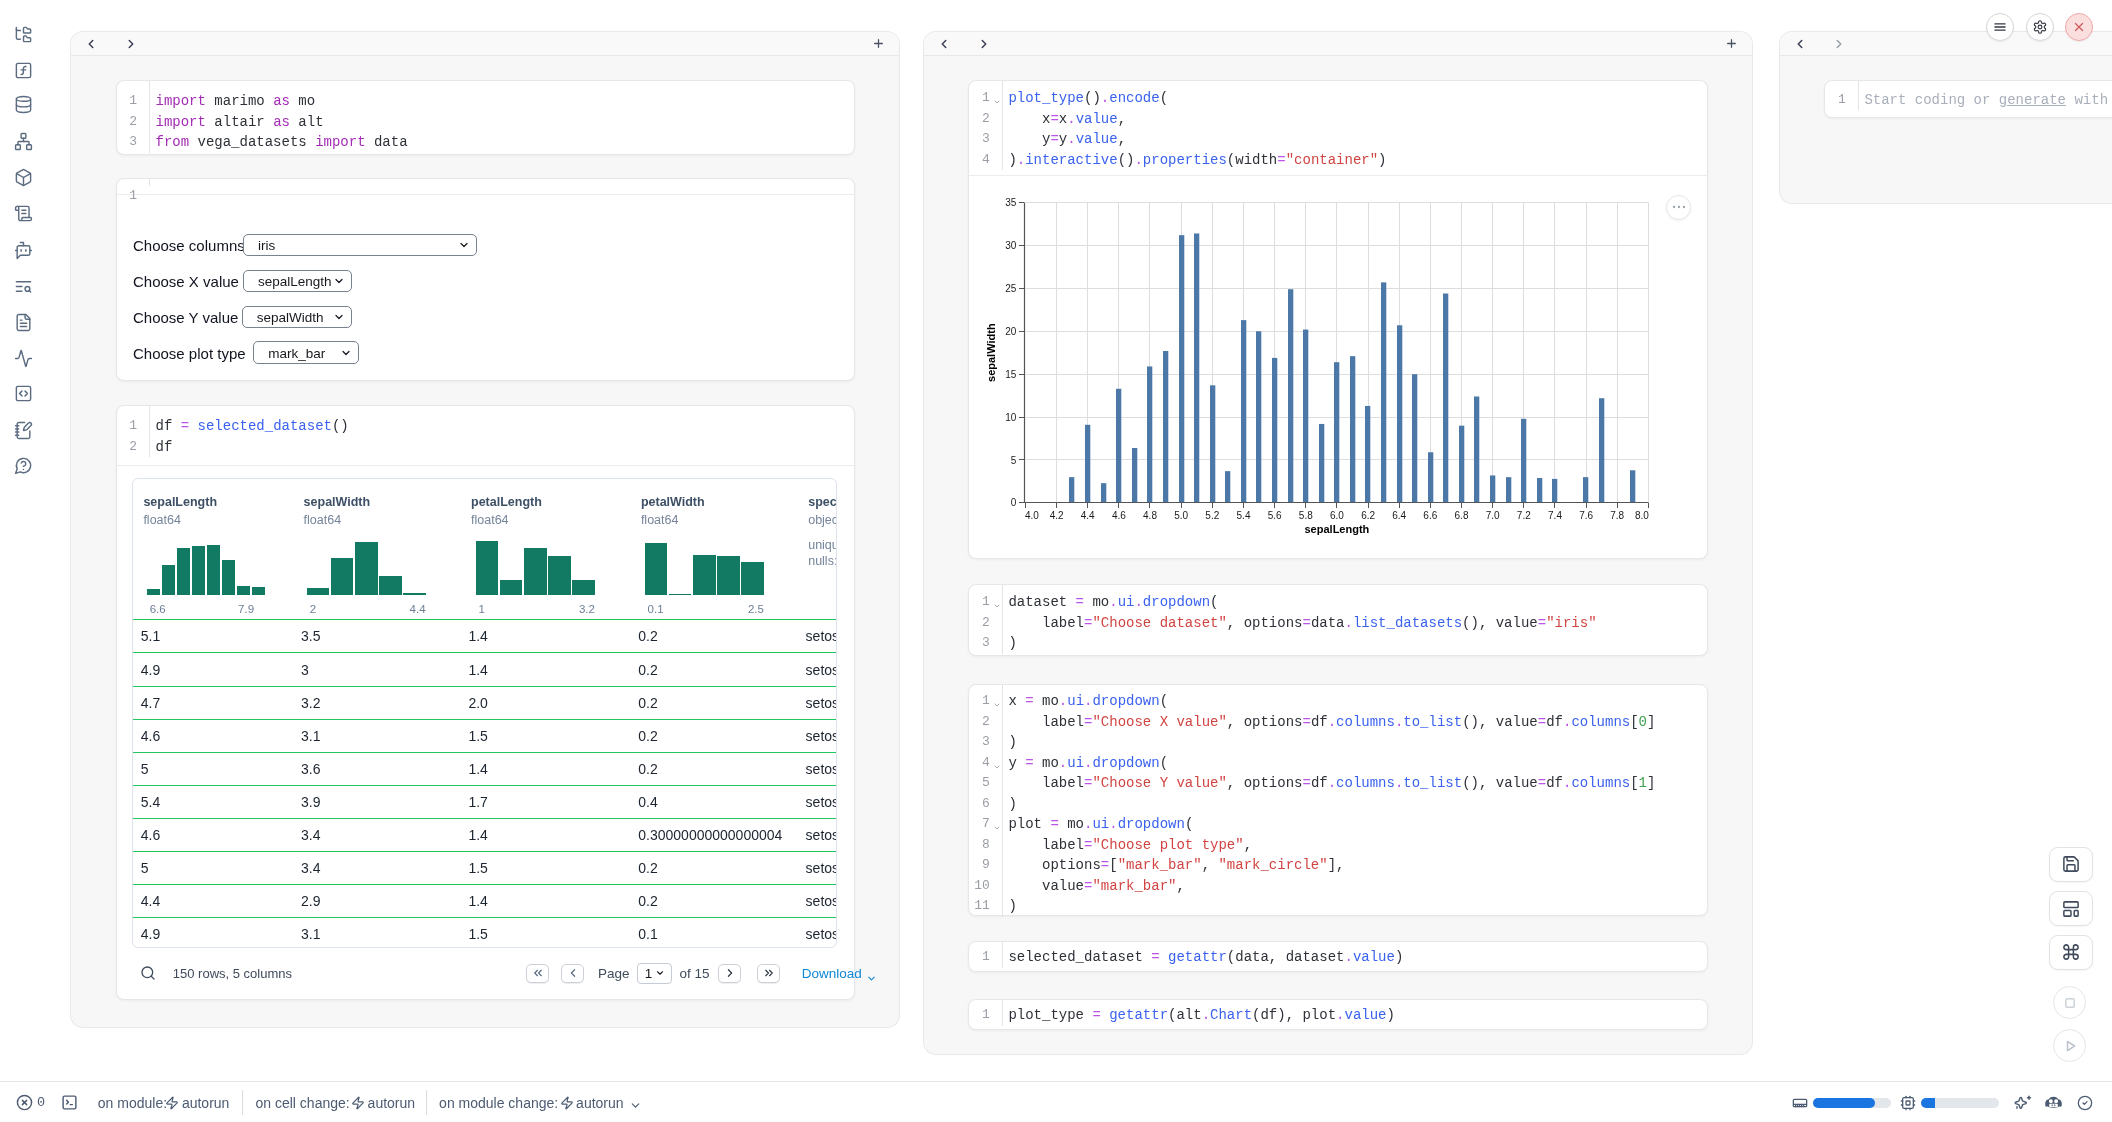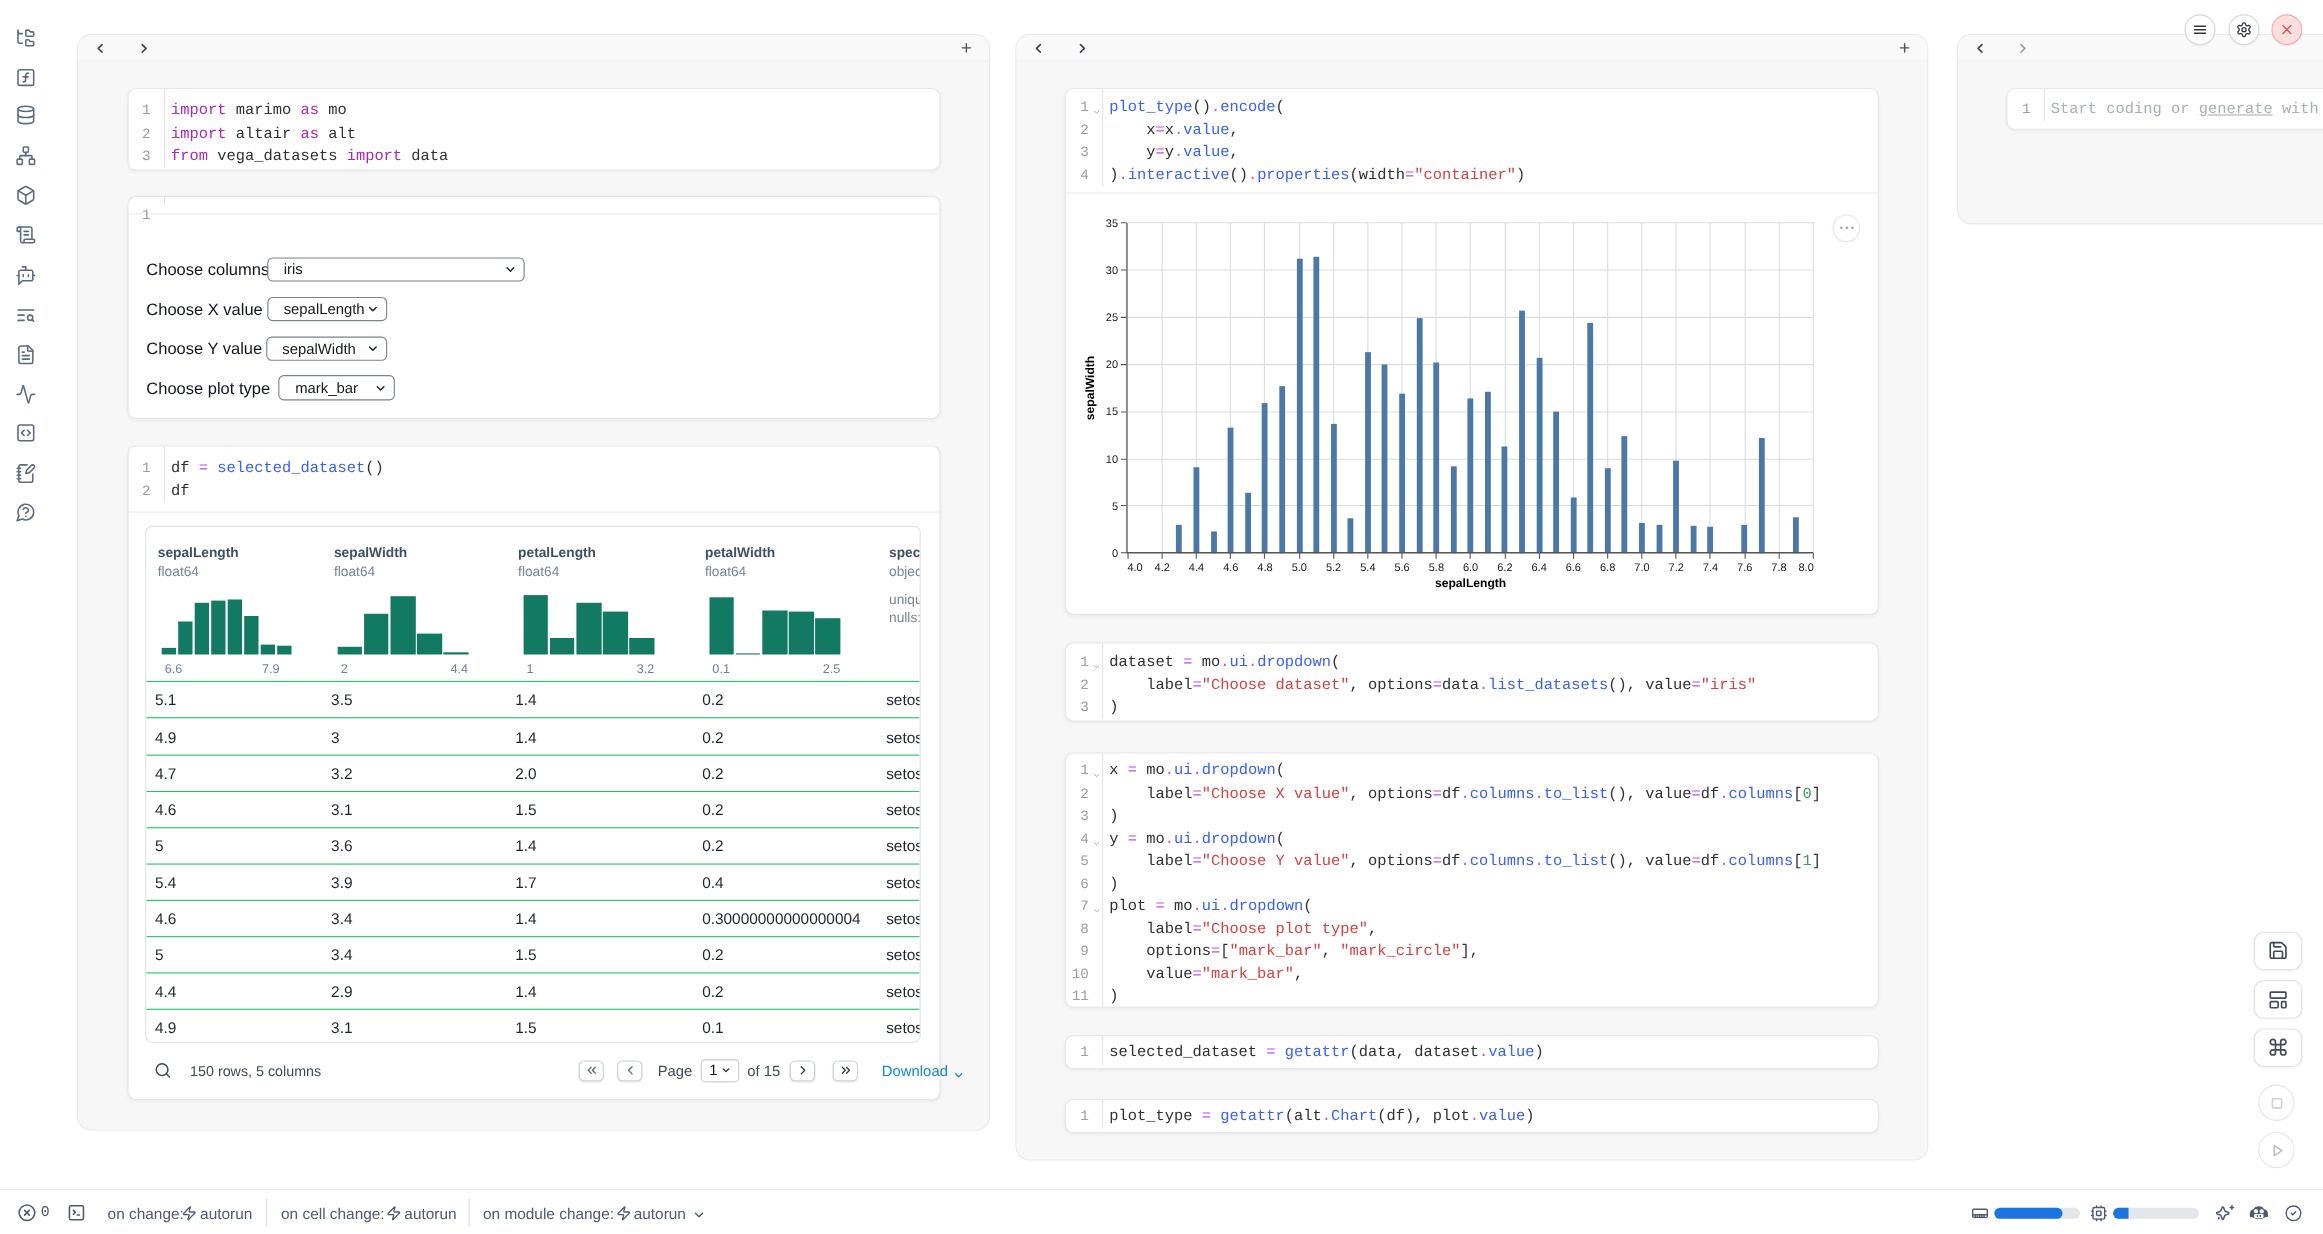--- a/index.html
+++ b/index.html
@@ -571,21 +571,21 @@
           <circle cx="12" cy="12" r="10"></circle>
           <path d="m15 9-6 6"></path>
           <path d="m9 9 6 6"></path>
         </svg></div>
       <div class="sbtxt" style="left:37px;top:13px;font-family:'Liberation Mono',monospace;font-size:13.5px">0</div>
       <div style="position:absolute;left:61px;top:12px"><svg class="" width="17" height="17" viewBox="0 0 24 24" fill="none" stroke="#4c5b72" stroke-width="2" stroke-linecap="round" stroke-linejoin="round">
           <rect width="18" height="18" x="3" y="3" rx="2"></rect>
           <path d="m8 9 2.5 2.5L8 14"></path>
           <path d="M13 15h3"></path>
         </svg></div>
-      <div class="sbtxt" style="left:97.8px;top:13px">on change:</div>
+      <div class="sbtxt" style="left:97.8px;top:13px">on module:</div>
       <div style="position:absolute;left:165.4px;top:13.5px"><svg class="" width="14" height="14" viewBox="0 0 24 24" fill="none" stroke="#4c5b72" stroke-width="2" stroke-linecap="round" stroke-linejoin="round">
           <path d="M4 14a1 1 0 0 1-.78-1.63l9.9-10.2a.5.5 0 0 1 .86.46l-1.92 6.02A1 1 0 0 0 13 10h7a1 1 0 0 1 .78 1.63l-9.9 10.2a.5.5 0 0 1-.86-.46l1.92-6.02A1 1 0 0 0 11 14z"></path>
         </svg></div>
       <div class="sbtxt" style="left:181.9px;top:13px">autorun</div>
       <div class="sbdiv" style="left:241.8px"></div>
       <div class="sbtxt" style="left:255.5px;top:13px">on cell change:</div>
       <div style="position:absolute;left:351.1px;top:13.5px"><svg class="" width="14" height="14" viewBox="0 0 24 24" fill="none" stroke="#4c5b72" stroke-width="2" stroke-linecap="round" stroke-linejoin="round">
           <path d="M4 14a1 1 0 0 1-.78-1.63l9.9-10.2a.5.5 0 0 1 .86.46l-1.92 6.02A1 1 0 0 0 13 10h7a1 1 0 0 1 .78 1.63l-9.9 10.2a.5.5 0 0 1-.86-.46l1.92-6.02A1 1 0 0 0 11 14z"></path>
         </svg></div>
       <div class="sbtxt" style="left:367.6px;top:13px">autorun</div>

